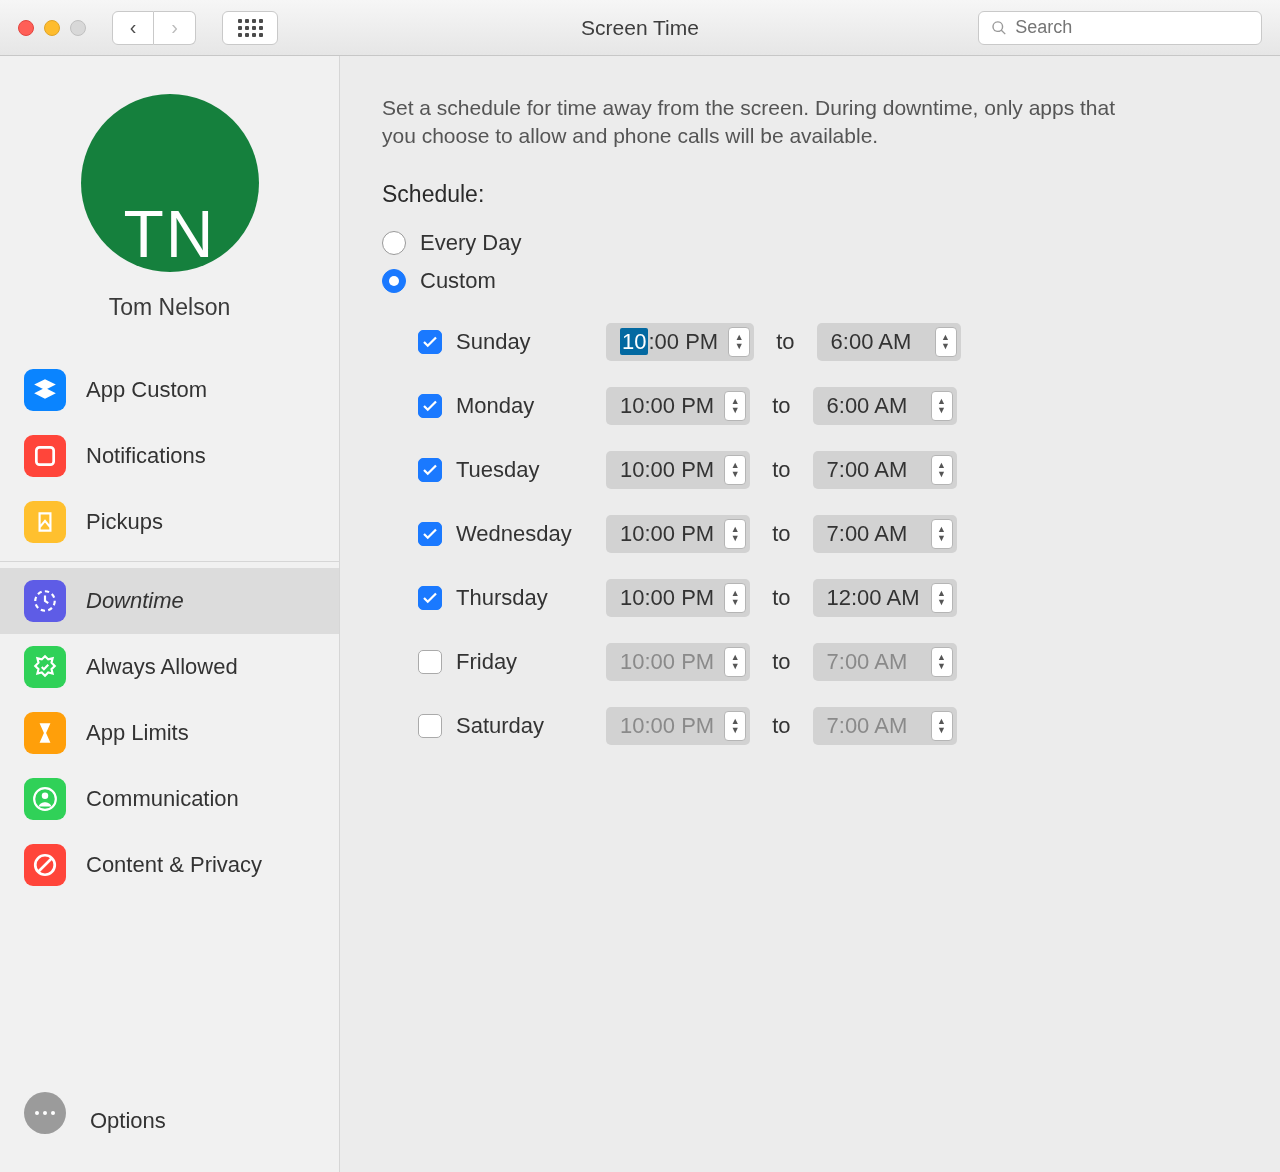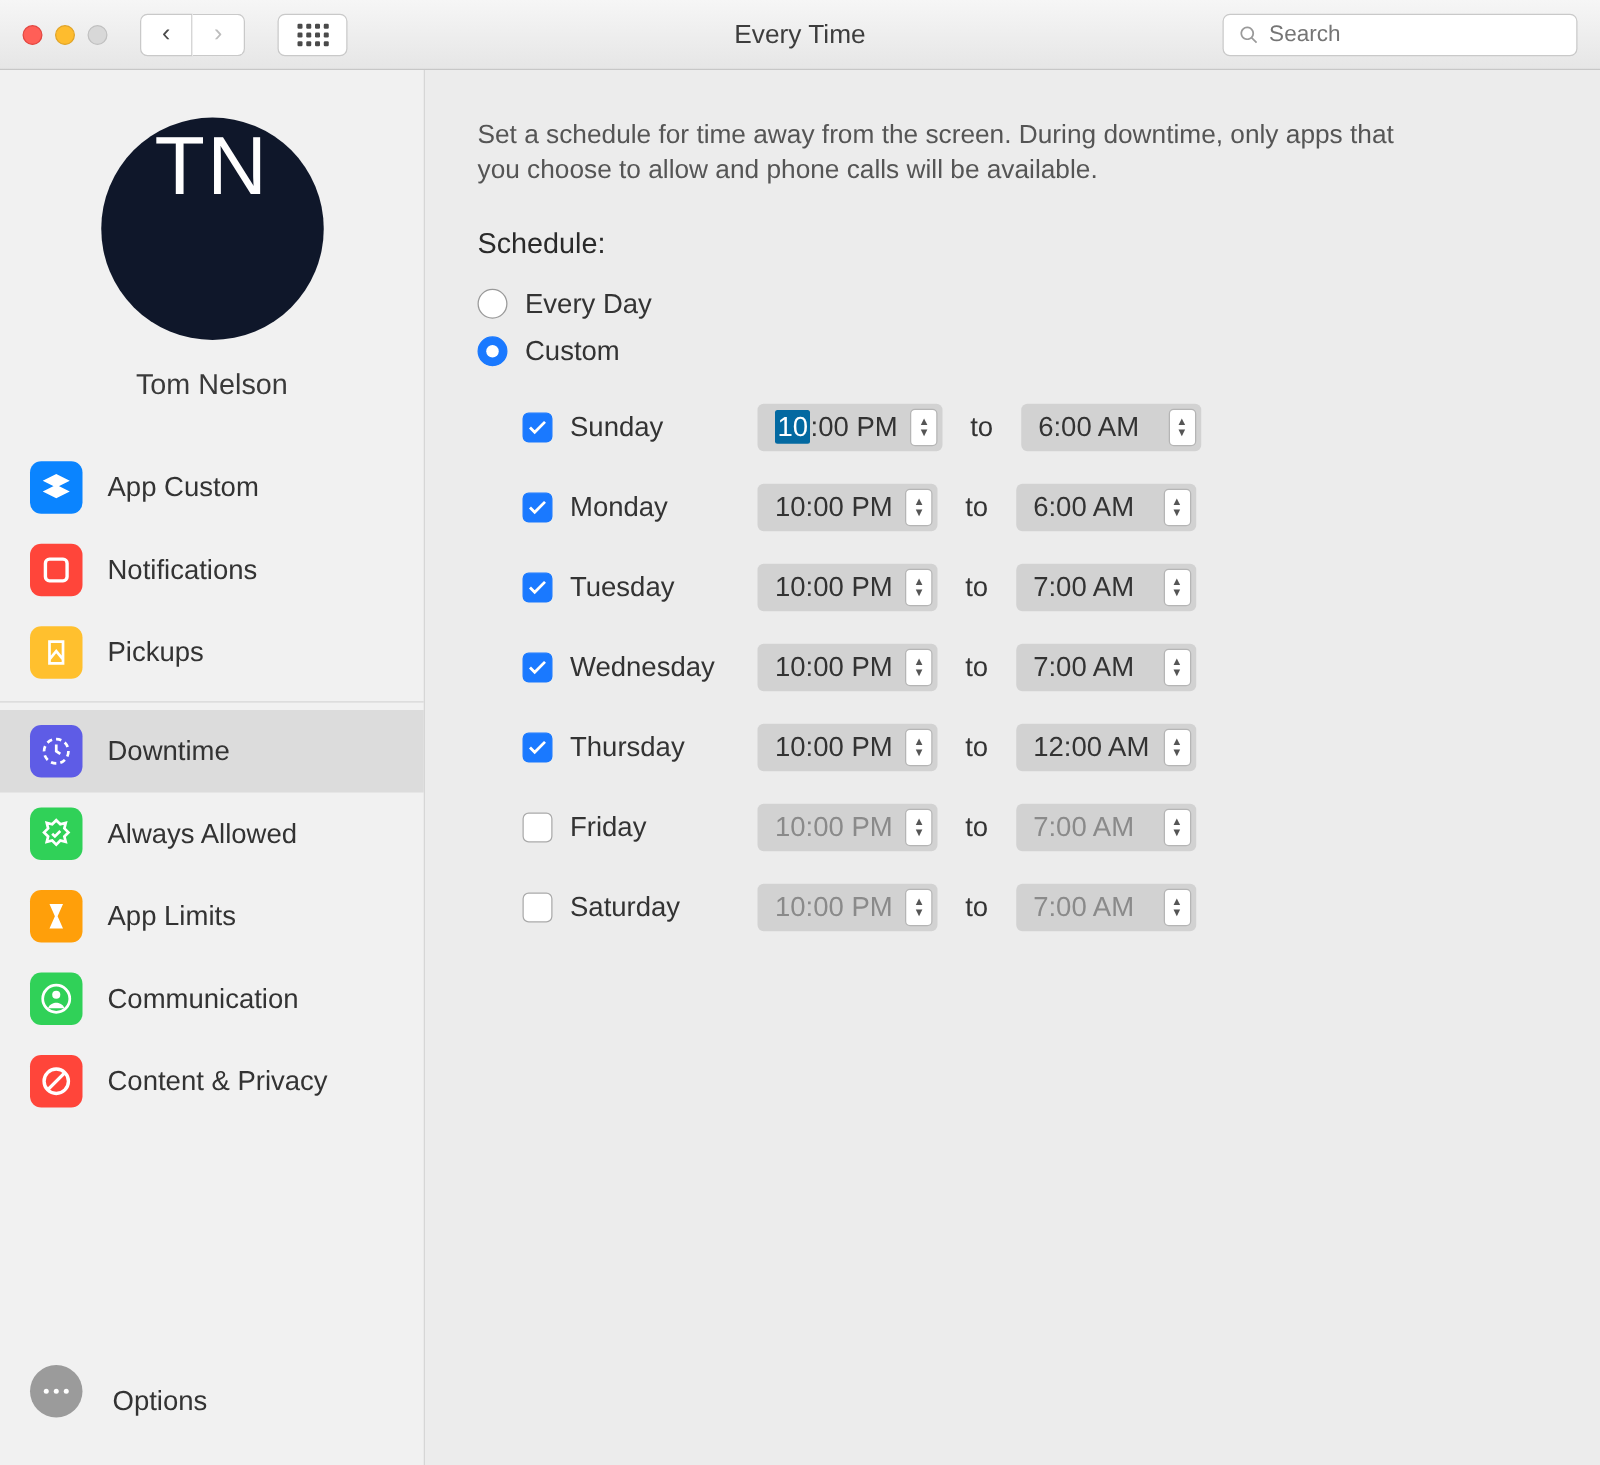--- a/index.html
+++ b/index.html
@@ -21,25 +21,25 @@
 .grid-icon span { background: #4a4a4a; width: 4px; height: 4px; border-radius: 1px; }
 .win-title { position: absolute; left: 50%; transform: translateX(-50%); font-size: 21px; color: #3d3d3d; }
 .search-wrap { margin-left: auto; display: flex; align-items: center; background: #fff; border: 1px solid #c9c9c9; border-radius: 6px; height: 34px; padding: 0 12px; width: 284px; }
 .search-wrap svg { width: 18px; height: 18px; fill: #9a9a9a; margin-right: 8px; }
 .search-wrap input { border: none; outline: none; font-size: 18px; color: #888; width: 100%; background: transparent; }
 
 
 .main { display: flex; height: calc(1172px - 56px); }
 .sidebar { width: 340px; background: #f1f1f1; border-right: 1px solid #d6d6d6; padding-top: 38px; display: flex; flex-direction: column; }
 .avatar-wrap { display: flex; flex-direction: column; align-items: center; }
-.avatar { width: 178px; height: 178px; border-radius: 50%; background: #0f172a; display: flex; align-items: flex-start; justify-content: center; color: #fefefe; font-size: 66px; letter-spacing: 2px; }
+.avatar { width: 178px; height: 178px; border-radius: 50%; background: #15803d; display: flex; align-items: flex-end; justify-content: center; color: #fefefe; font-size: 66px; letter-spacing: 2px; }
 .username { margin-top: 22px; font-size: 23px; color: #3a3a3a; }
 .sb-list { margin-top: 36px; }
 .sb-item { display: flex; align-items: center; gap: 20px; padding: 12px 24px; font-size: 22px; color: #333; }
-.sb-item.selected { background: #dcdcdc; }
+.sb-item.selected { background: #dcdcdc; font-style: italic; }
 .sb-sep { height: 1px; background: #d6d6d6; margin: 6px 0; }
 .sb-icon { width: 42px; height: 42px; border-radius: 9px; display: flex; align-items: center; justify-content: center; flex-shrink: 0; }
 .sb-icon svg { width: 26px; height: 26px; fill: #fff; }
 .options-row { margin-top: auto; padding: 18px 24px 38px; display: flex; align-items: flex-end; gap: 24px; font-size: 22px; color: #333; }
 .opt-circ { width: 42px; height: 42px; border-radius: 50%; background: #9b9b9b; display: flex; align-items: center; justify-content: center; gap: 4px; }
 .opt-circ span { width: 4px; height: 4px; background: #fff; border-radius: 50%; }
 
 
 .panel { flex: 1; padding: 36px 42px 0 42px; }
 .headrow { display: flex; align-items: flex-start; justify-content: space-between; }
@@ -93,21 +93,21 @@
       <span></span>
         <span></span>
         <span></span>
         <span></span>
       <span></span>
         <span></span>
         <span></span>
         <span></span>
     </div>
   </div>
-  <div class="win-title">Every Time</div>
+  <div class="win-title">Screen Time</div>
   <div class="search-wrap">
     <svg viewBox="0 0 24 24">
         <path d="M10 2a8 8 0 016.32 12.9l5.39 5.4-1.41 1.41-5.4-5.39A8 8 0 1110 2zm0 2a6 6 0 100 12 6 6 0 000-12z"></path>
       </svg>
     <input placeholder="Search" style="">
   </div>
 </div>
 
 <div class="main">
 

